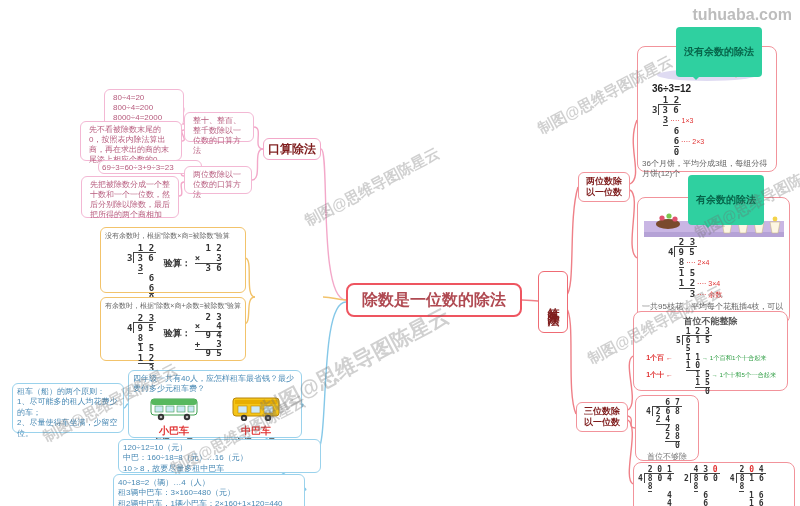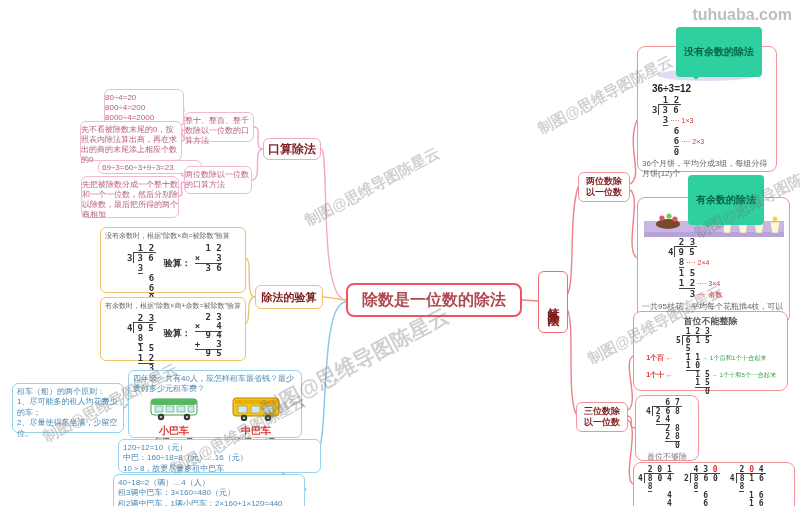--- a/index.html
+++ b/index.html
@@ -3,21 +3,21 @@
 <meta charset="utf-8">
 <style>
   html,body{margin:0;padding:0;}
   body{font-family:"Liberation Sans",sans-serif;background:#fff;}
   #canvas{position:relative;width:800px;height:506px;background:#fff;overflow:hidden;}
   #connectors{position:absolute;left:0;top:0;z-index:0;}
   .bx{position:absolute;background:#fff;border-radius:6px;box-sizing:border-box;z-index:2;}
   .node{position:absolute;background:#fff;border-radius:6px;display:flex;align-items:center;justify-content:center;
         font-weight:bold;color:#7f1d1d;z-index:2;box-sizing:border-box;text-align:center;}
   .pre{white-space:pre-line;}
-  .pink-box{border:1px solid #f3b8d4;color:#b75c7e;font-size:8px;line-height:1.25;padding:3px 0;}
+  .pink-box{border:1px solid #f3b8d4;color:#b75c7e;font-size:8px;line-height:1.25;padding:3px 8px;}
   .yellow-box{border:1px solid #f2c36b;color:#555;padding:3px 4px;}
   .blue-box{border:1px solid #9ad2ec;color:#4a8ab5;font-size:8px;line-height:1.3;padding:3px 4px;}
   .red-box{border:1.4px solid #f2939b;border-radius:8px;padding:3px 4px;}
   .tag{position:absolute;background:#2fd0a0;color:#06654a;font-weight:bold;font-size:10px;
        padding:18px 8px;border-radius:4px;z-index:3;text-align:center;}
   .tag::after{content:"";position:absolute;left:16px;bottom:-7px;border:4px solid transparent;border-top-color:#2fd0a0;}
   .ld{font-family:"DejaVu Sans Mono",monospace;color:#333;font-weight:bold;white-space:pre;z-index:2;}
   .ld-line{position:relative;}
   .ld-u{border-bottom:1.2px solid #444;}
   .ld-vinc{border-left:1.3px solid #444;border-top:1.3px solid #444;padding:0 2px 0 3px;margin-left:1px;}
@@ -92,21 +92,20 @@
   <div class="bx pink-box" style="left:184px;top:112px;width:70px;height:30px;font-size:8px;">整十、整百、整千数除以一位数的口算方法</div>
 
   <div class="bx pink-box" style="left:80px;top:121px;width:102px;height:40px;">先不看被除数末尾的0，按照表内除法算出商，再在求出的商的末尾添上相应个数的0</div>
 
   <div class="bx pink-box" style="left:98px;top:160px;width:104px;height:14px;padding:2px 3px;">69÷3=60÷3+9÷3=23</div>
 
   <div class="bx pink-box" style="left:184px;top:166px;width:68px;height:28px;font-size:8px;">两位数除以一位数的口算方法</div>
 
   <div class="bx pink-box" style="left:81px;top:176px;width:98px;height:42px;">先把被除数分成一个整十数和一个一位数，然后分别除以除数，最后把所得的两个商相加</div>
 
-  <div class="node" style="left:255px;top:285px;width:68px;height:24px;border:1.6px solid #f2c36b;font-size:11px;">除法的验算</div>
 
   <div class="bx yellow-box" style="left:100px;top:227px;width:146px;height:66px;">
     <div class="ybx-title">没有余数时，根据“除数×商=被除数”验算</div>
     <div class="ybx-row">
       <div class="ld ld9" style="margin-left:22px;"><div class="ld-line"><span>  </span><span>1 2</span></div><div class="ld-line"><span>3</span><span class="ld-vinc">3 6</span></div><div class="ld-line"><span>  </span><span class="ld-u">3</span></div><div class="ld-line"><span>    </span><span>6</span></div><div class="ld-line"><span>    </span><span class="ld-u">6</span></div><div class="ld-line"><span>    </span><span>0</span></div></div>
       <div class="verify">验算：</div>
       <div class="ld ld9"><div class="ld-line"><span>  </span><span>1 2</span></div><div class="ld-line"><span class="ld-u">×   3</span></div><div class="ld-line"><span>  </span><span>3 6</span></div></div>
     </div>
   </div>
 

